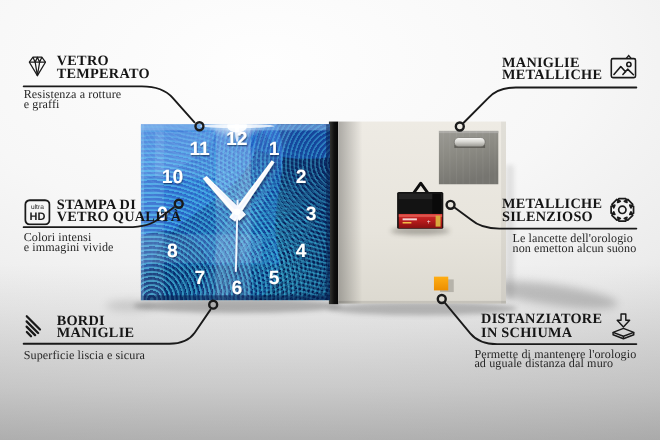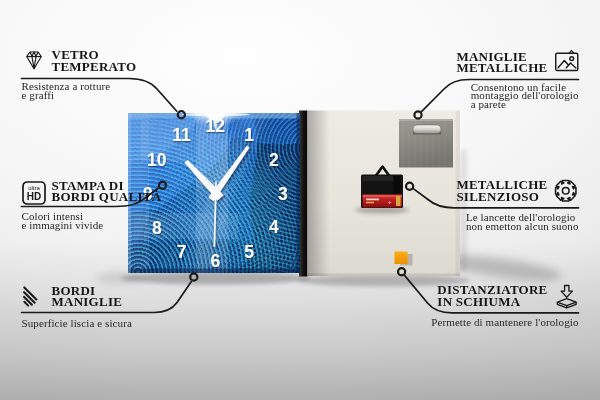--- a/index.html
+++ b/index.html
@@ -315,21 +315,21 @@
   </div>
 
   <svg class="icon" style="left:21.5px;top:181px" width="24" height="24" viewBox="0 0 24 24">
     <rect x="1" y="1" width="22" height="22" rx="4" fill="none" stroke="#1a1a1a" stroke-width="1.7"></rect>
     <text x="12" y="9" font-family="Liberation Sans,sans-serif" font-size="6" text-anchor="middle" fill="#1a1a1a">ultra</text>
     <text x="12" y="19" font-family="Liberation Sans,sans-serif" font-size="10" font-weight="bold" text-anchor="middle" fill="#1a1a1a">HD</text>
   </svg>
   <div class="label" style="left:51.5px;top:179.6px">
     <div class="ttl">
         <div>STAMPA DI</div>
-        <div>BORDI QUALITÀ</div>
+        <div>VETRO QUALITÀ</div>
       </div>
   </div>
   <div class="label desc" style="left:21.5px;top:212.4px">
     <div>Colori intensi</div>
     <div>e immagini vivide</div>
   </div>
 
   <svg class="icon" style="left:23px;top:284.5px" width="15.5" height="23" viewBox="0 0 18 24">
     <g stroke="#1a1a1a" stroke-width="2.4" stroke-linecap="round">
       <line x1="1.5" y1="1.5" x2="15.5" y2="15.5"></line>
@@ -355,25 +355,20 @@
       <circle cx="18.2" cy="10" r="2"></circle>
       <path d="M4 19.5 L10.5 12 L15 17 M12.5 19.5 L17 14.5 L22.5 19.8" stroke-linejoin="round" stroke-linecap="round"></path>
     </g>
   </svg>
   <div class="label right" style="right:52.5px;top:50.7px">
     <div class="ttl">
         <div>MANIGLIE</div>
         <div>METALLICHE</div>
       </div>
   </div>
-  <div class="label desc right" style="right:21.5px;top:83px;line-height:8.4px">
-    <div>Consentono un facile</div>
-    <div>montaggio dell'orologio</div>
-    <div>a parete</div>
-  </div>
 
   <svg class="icon" style="left:554px;top:178.5px" width="23.5" height="23.5" viewBox="0 0 24 24">
     <path d="M 7.68 5.03 L 8.78 1.59 L 15.22 1.59 L 16.32 5.03 A 8.2 8.2 0 0 1 13.87 4.02 L 17.09 2.36 L 21.64 6.91 L 19.98 10.13 A 8.2 8.2 0 0 1 18.97 7.68 L 22.41 8.78 L 22.41 15.22 L 18.97 16.32 A 8.2 8.2 0 0 1 19.98 13.87 L 21.64 17.09 L 17.09 21.64 L 13.87 19.98 A 8.2 8.2 0 0 1 16.32 18.97 L 15.22 22.41 L 8.78 22.41 L 7.68 18.97 A 8.2 8.2 0 0 1 10.13 19.98 L 6.91 21.64 L 2.36 17.09 L 4.02 13.87 A 8.2 8.2 0 0 1 5.03 16.32 L 1.59 15.22 L 1.59 8.78 L 5.03 7.68 A 8.2 8.2 0 0 1 4.02 10.13 L 2.36 6.91 L 6.91 2.36 L 10.13 4.02 A 8.2 8.2 0 0 1 7.68 5.03 Z" fill="none" stroke="#1a1a1a" stroke-width="1.6" stroke-linejoin="round"></path>
     <circle cx="12" cy="12" r="3.4" fill="none" stroke="#1a1a1a" stroke-width="1.6"></circle>
   </svg>
   <div class="label right" style="right:52.5px;top:179.3px">
     <div class="ttl">
         <div>METALLICHE</div>
         <div>SILENZIOSO</div>
       </div>
@@ -392,15 +387,16 @@
     </g>
   </svg>
   <div class="label right" style="right:52.5px;top:284.4px">
     <div class="ttl">
         <div>DISTANZIATORE</div>
         <div>IN SCHIUMA</div>
       </div>
   </div>
   <div class="label desc right" style="right:21.5px;top:317.8px">
     <div>Permette di mantenere l'orologio</div>
+    <div>ad uguale distanza dal muro</div>
   </div>
 
 </div>
 
 </body></html>

